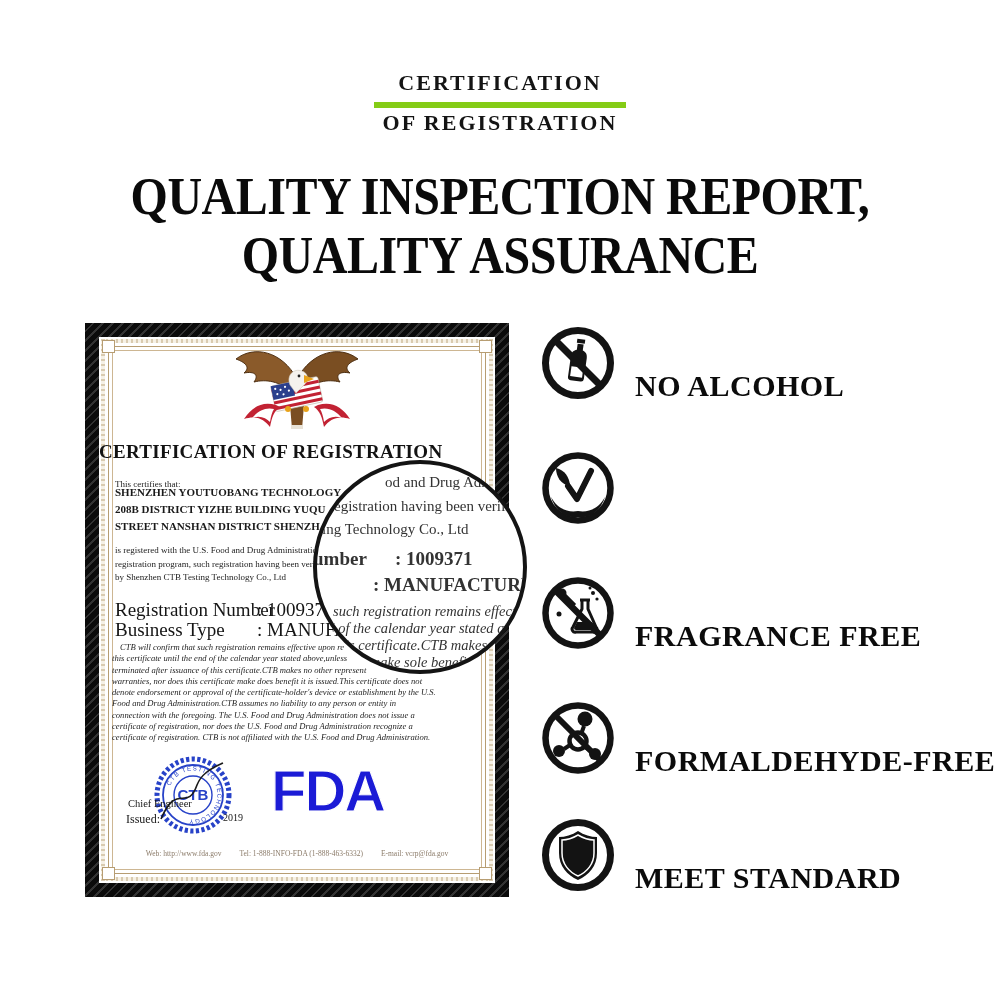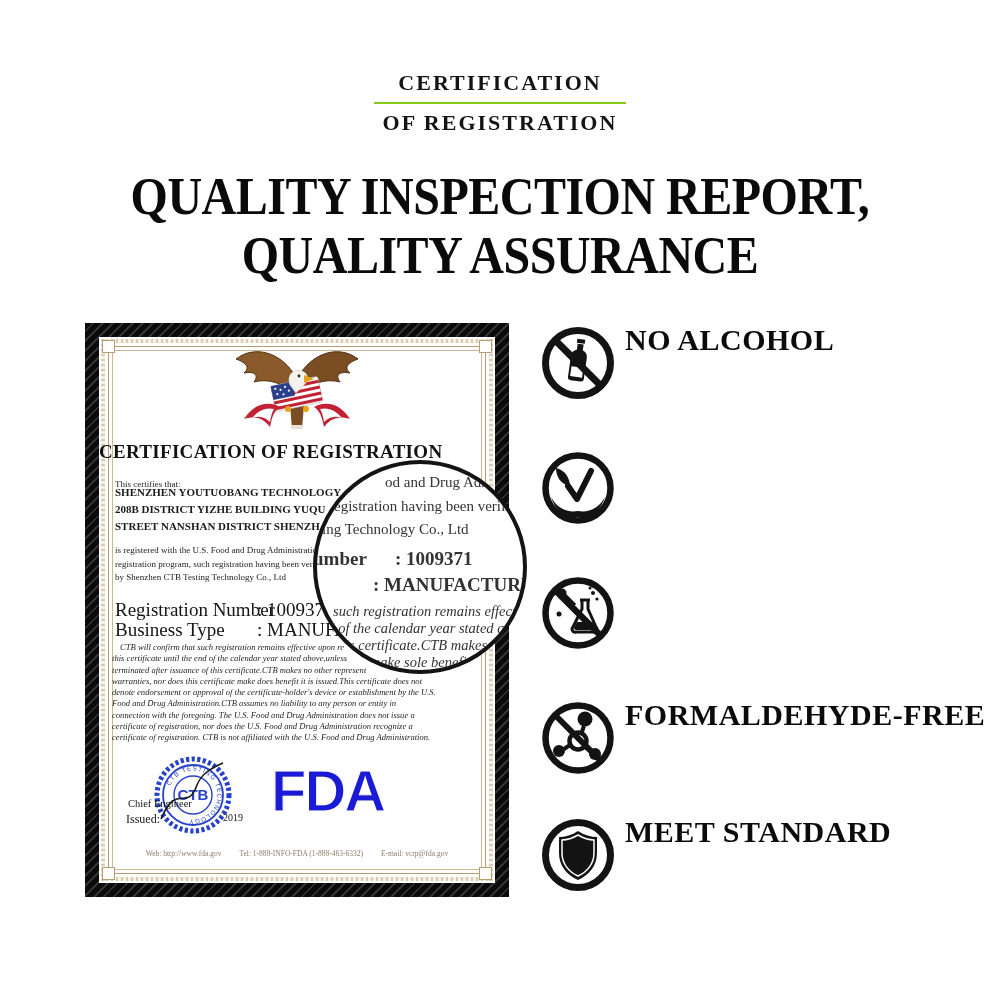--- a/index.html
+++ b/index.html
@@ -9,21 +9,21 @@
     --frame-black:#151515;
   }
   *{box-sizing:border-box}
   html,body{margin:0;padding:0;background:#fff}
   body{width:1000px;height:1000px;font-family:"Liberation Serif",serif;color:#111;overflow:hidden}
   .stage{position:relative;width:1000px;height:1000px;background:#fff}
 
   
   .eyebrow{position:absolute;top:70px;left:0;width:100%;text-align:center;
            font-size:22px;font-weight:700;letter-spacing:2px;color:#141414}
-  .eyebrow .u{display:inline-block;padding:0 24px 6px;border-bottom:2px solid #84cc16}
+  .eyebrow .u{display:inline-block;padding:0 24px 6px;border-bottom:6px solid #84cc16}
   .eyebrow2{position:absolute;top:110px;left:0;width:100%;text-align:center;
             font-size:22px;font-weight:700;letter-spacing:2px;color:#141414}
   .big-title{position:absolute;top:166px;left:0;width:100%;text-align:center;
              font-size:48px;font-weight:700;line-height:55px;color:#0a0a0a;
              transform:scaleY(1.08);transform-origin:top center;letter-spacing:-0.5px}
 
   
   .cert{position:absolute;left:85px;top:323px;width:424px;height:574px;
         background:repeating-linear-gradient(135deg,#0b0b0b 0 5px,#333 5px 7px);
         padding:14px;z-index:1}
@@ -76,21 +76,21 @@
   .m3{left:-4px;top:84px;font-size:19px;font-weight:700;color:#0e0e0e}
   .m4{left:56px;top:110px;font-size:19px;font-weight:700;color:#0e0e0e}
   .m5,.m6,.m7,.m8,.m9{font-size:14.5px;font-style:italic;color:#3a3a3a}
   .m5{left:16px;top:139px}
   .m6{left:3px;top:156px}
   .m7{left:9px;top:173px}
   .m8{left:17px;top:190px}
   .m9{left:58px;top:206px}
 
   
-  .badge{position:absolute;left:538px;height:80px;display:flex;align-items:flex-start;gap:7px}
+  .badge{position:absolute;left:538px;height:80px;display:flex;align-items:flex-end;gap:17px}
   .b0{top:323px}.b1{top:448px}.b2{top:573px}.b3{top:698px}.b4{top:815px}
   .blabel{font-size:30px;font-weight:700;letter-spacing:.5px;color:#0b0b0b;white-space:nowrap}
   .bicon{width:80px;height:80px;flex:0 0 80px}
 </style>
 </head>
 <body>
 
 <div class="stage">
 
   <div class="eyebrow">
@@ -250,20 +250,21 @@
       <path d="M35 32 l7 7 l-9 -2 z" fill="#131313"></path>
       <circle cx="21" cy="41" r="2.5" fill="#131313"></circle>
       <path d="M44 27 v9 L35 54 a3 3 0 0 0 3 5 h17 a3 3 0 0 0 3 -5 L50 36 v-9" fill="none" stroke="#131313" stroke-width="3"></path>
       <line x1="42" y1="27" x2="52" y2="27" stroke="#131313" stroke-width="3"></line>
       <path d="M39 49 h15 l3 6 a2 2 0 0 1 -2 2 H38 a2 2 0 0 1 -2 -2 z" fill="#131313"></path>
       <circle cx="55" cy="20" r="2" fill="#131313"></circle>
         <circle cx="59" cy="26" r="1.6" fill="#131313"></circle>
         <circle cx="52" cy="15" r="1.5" fill="#131313"></circle>
       <line x1="17" y1="17" x2="63" y2="63" stroke="#131313" stroke-width="6.5"></line>
     </svg>
+    <span class="blabel">FRAGRANCE FREE</span>
   </div>
 
   <div class="badge b3">
     <svg class="bicon" viewBox="0 0 80 80">
       <circle cx="40" cy="40" r="32.5" fill="none" stroke="#131313" stroke-width="6.5"></circle>
       <circle cx="40" cy="43" r="8.5" fill="none" stroke="#131313" stroke-width="4.5"></circle>
       <circle cx="47" cy="21" r="7.5" fill="#131313"></circle>
       <line x1="43.5" y1="35" x2="46" y2="28" stroke="#131313" stroke-width="4"></line>
       <circle cx="21" cy="53" r="6" fill="#131313"></circle>
       <line x1="32" y1="47" x2="26" y2="51" stroke="#131313" stroke-width="4"></line>

